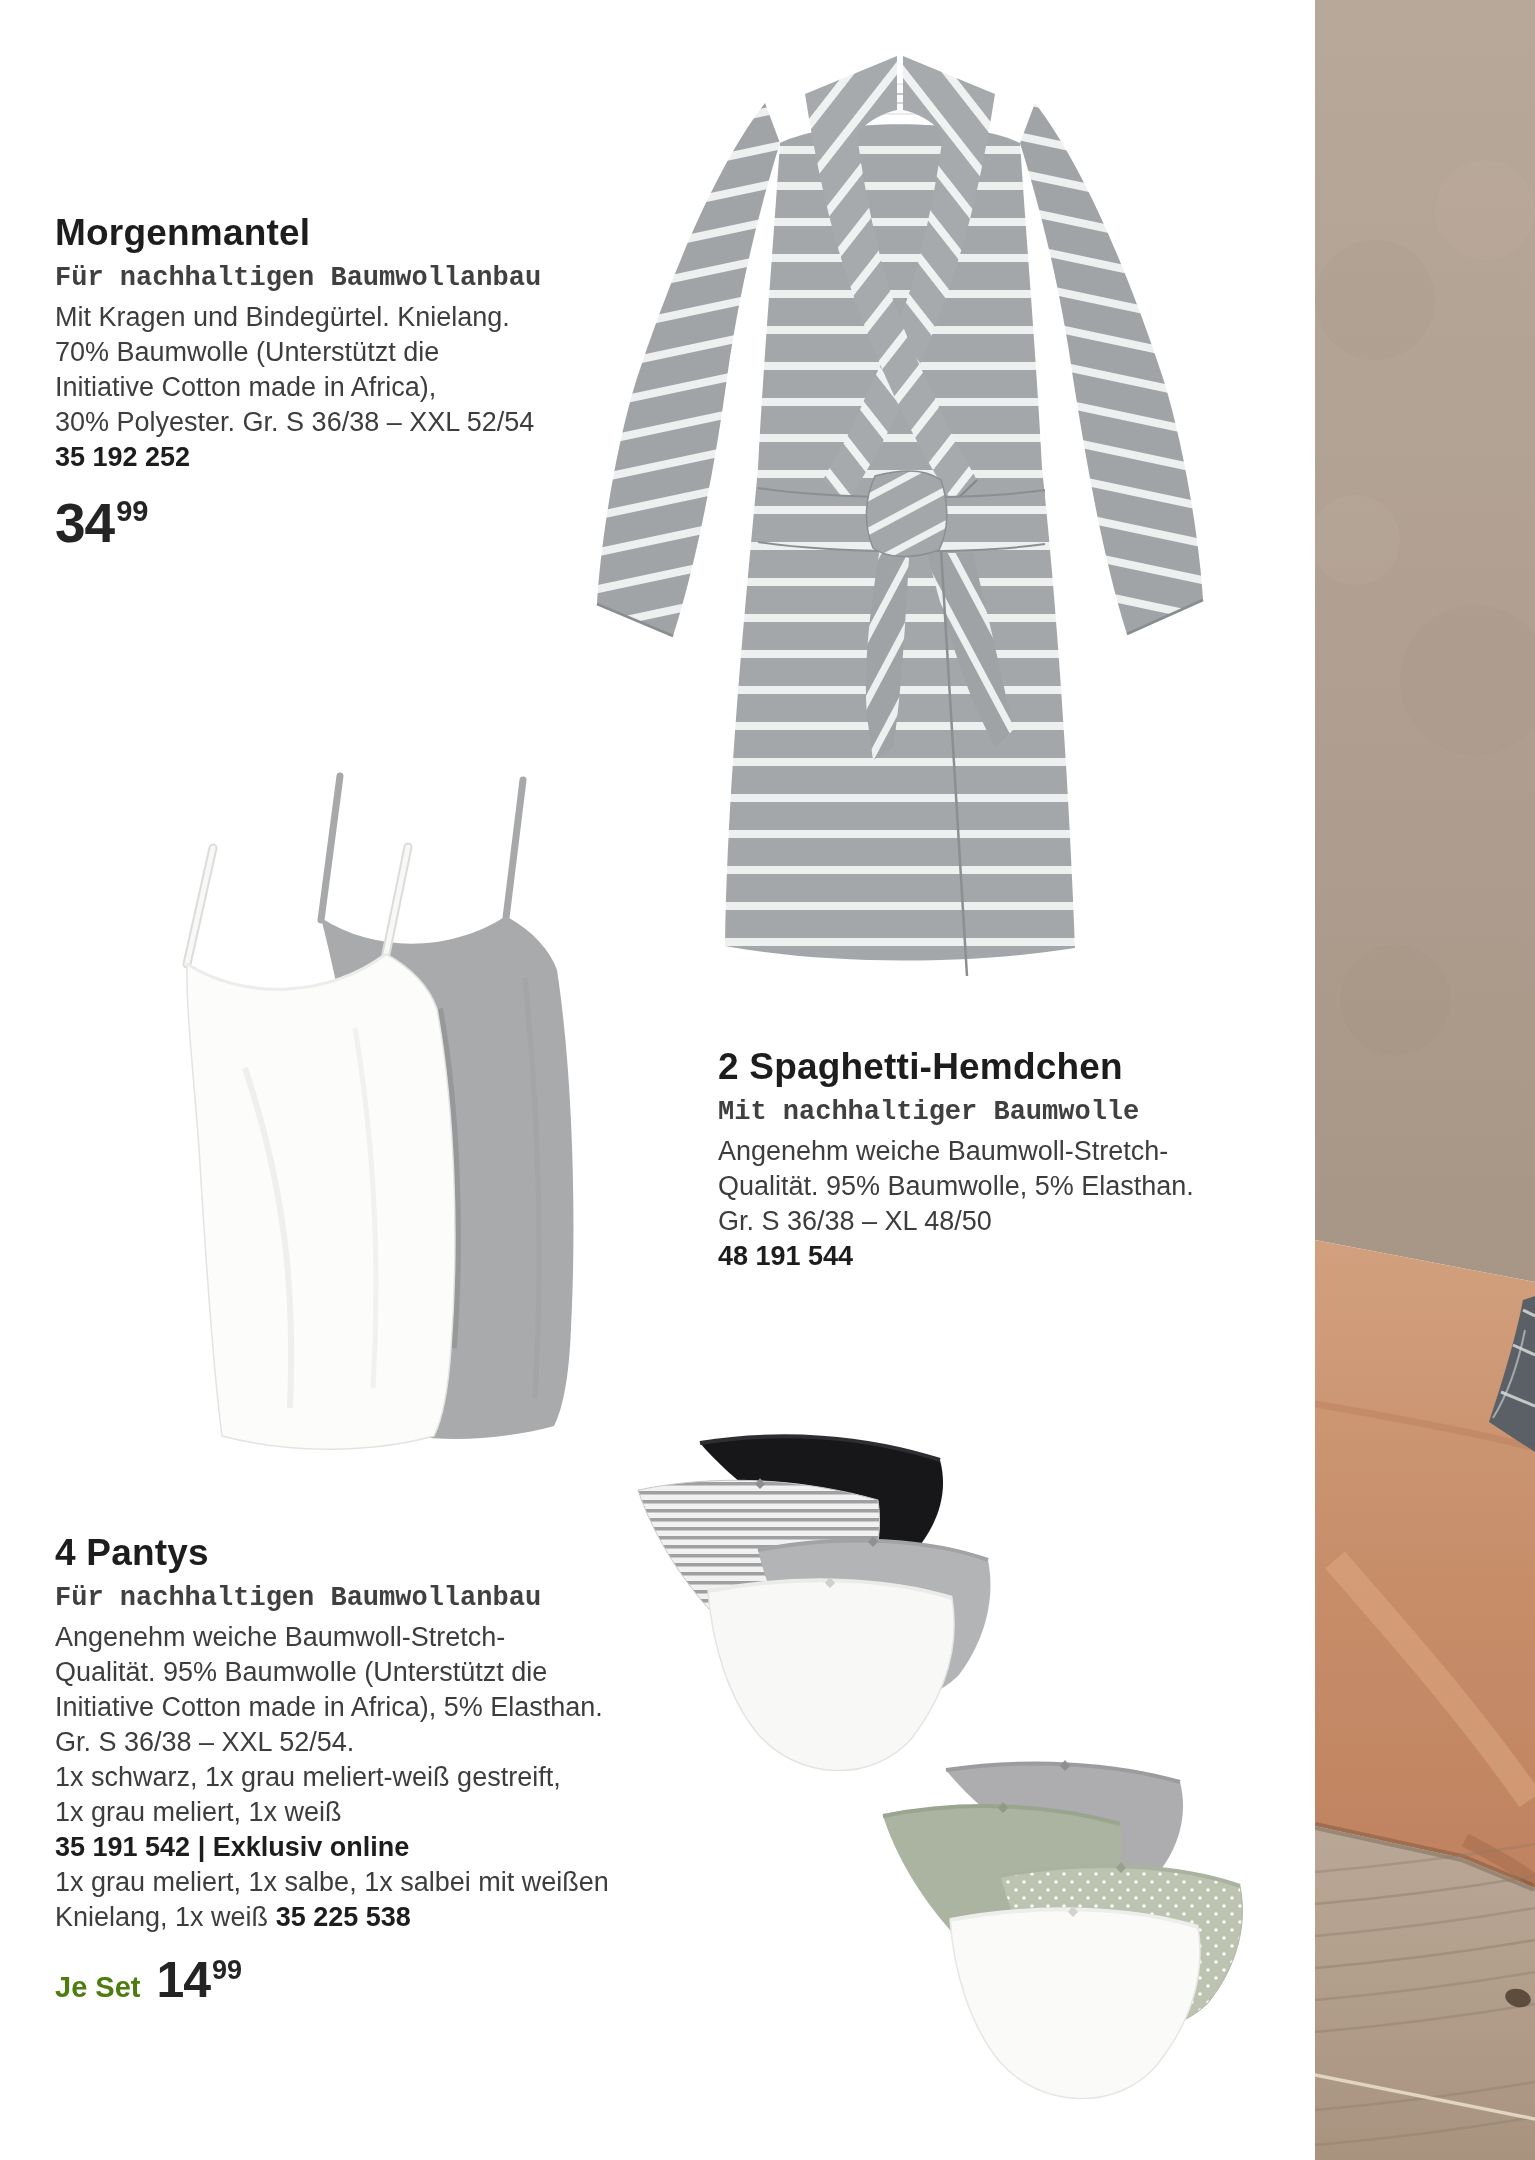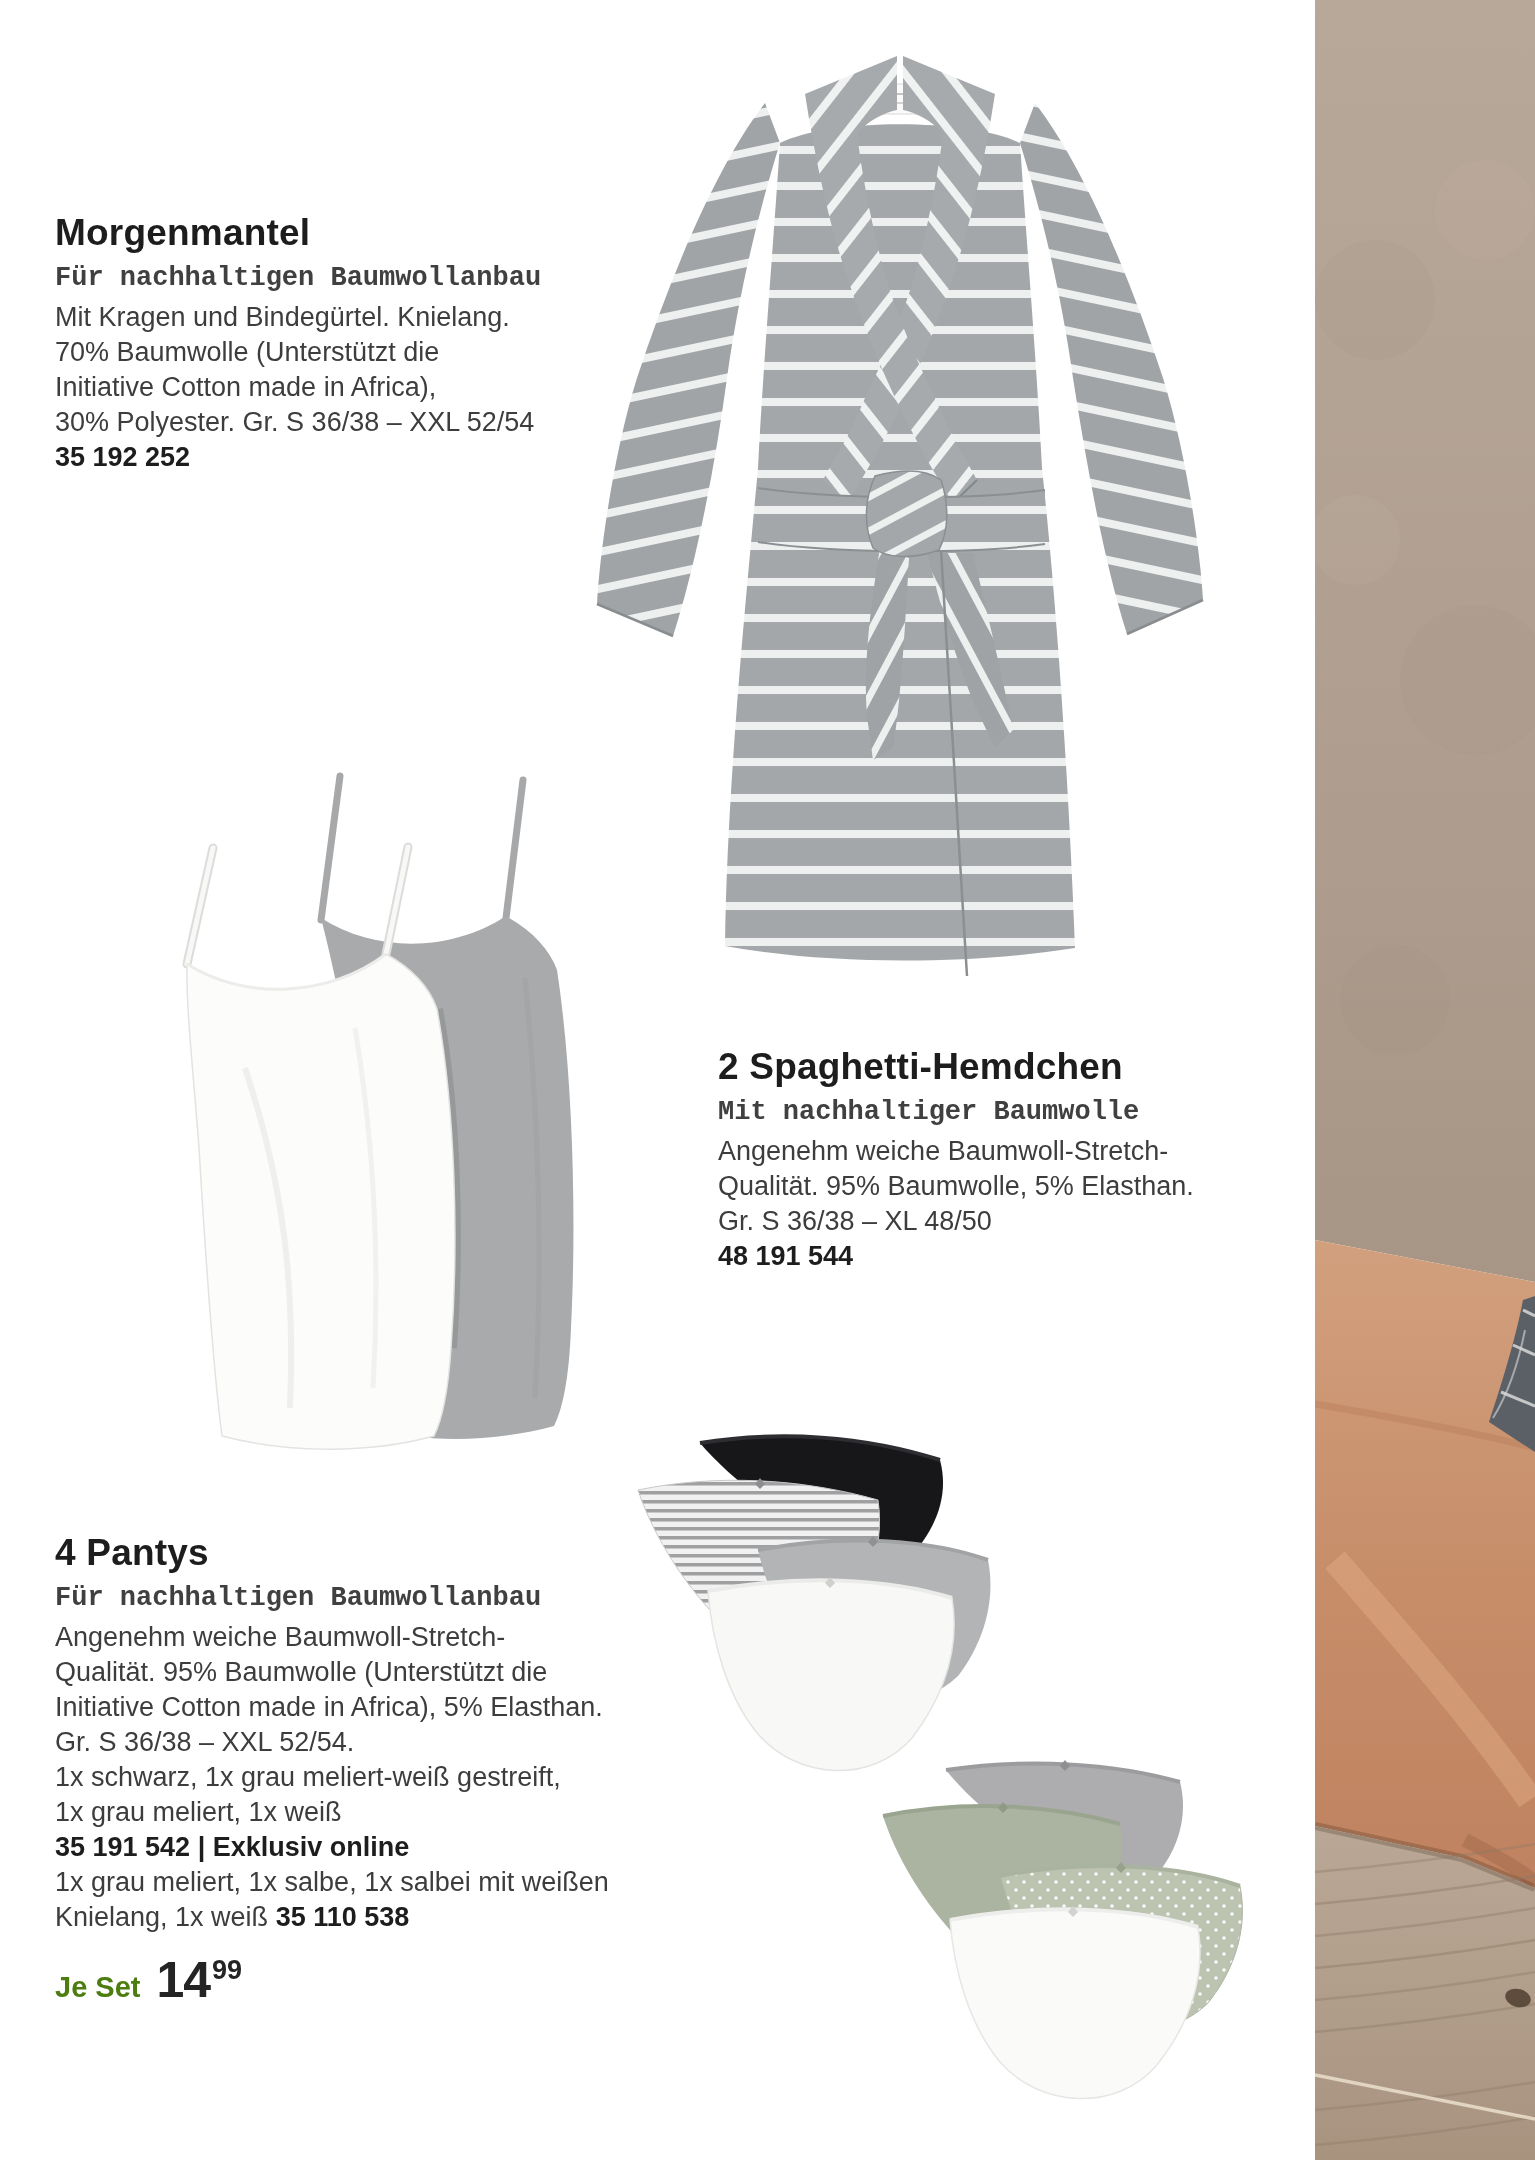--- a/index.html
+++ b/index.html
@@ -24,20 +24,23 @@
 <body>
 
 <div class="text-block" style="left:55px;top:212px;width:580px;">
   <div class="title">Morgenmantel</div>
   <div class="subtitle">Für nachhaltigen Baumwollanbau</div>
   <div class="line">Mit Kragen und Bindegürtel. Knielang.</div>
   <div class="line">70% Baumwolle (Unterstützt die</div>
   <div class="line">Initiative Cotton made in Africa),</div>
   <div class="line">30% Polyester. Gr. S 36/38 – XXL 52/54</div>
   <div class="artno">35 192 252</div>
+  <div class="price-row">
+    <span class="euros">34</span><span class="cents">99</span>
+  </div>
 </div>
 
 <div class="text-block" style="left:718px;top:1046px;width:560px;">
   <div class="title">2 Spaghetti-Hemdchen</div>
   <div class="subtitle">Mit nachhaltiger Baumwolle</div>
   <div class="line">Angenehm weiche Baumwoll-Stretch-</div>
   <div class="line">Qualität. 95% Baumwolle, 5% Elasthan.</div>
   <div class="line">Gr. S 36/38 – XL 48/50</div>
   <div class="artno">48 191 544</div>
 </div>
@@ -46,21 +49,21 @@
   <div class="title">4 Pantys</div>
   <div class="subtitle">Für nachhaltigen Baumwollanbau</div>
   <div class="line">Angenehm weiche Baumwoll-Stretch-</div>
   <div class="line">Qualität. 95% Baumwolle (Unterstützt die</div>
   <div class="line">Initiative Cotton made in Africa), 5% Elasthan.</div>
   <div class="line">Gr. S 36/38 – XXL 52/54.</div>
   <div class="line">1x schwarz, 1x grau meliert-weiß gestreift,</div>
   <div class="line">1x grau meliert, 1x weiß</div>
   <div class="artno">35 191 542 | Exklusiv online</div>
   <div class="line">1x grau meliert, 1x salbe, 1x salbei mit weißen</div>
-  <div class="line"><span>Knielang, 1x weiß </span><span class="bold-inline">35 110 538</span></div>
+  <div class="line"><span>Knielang, 1x weiß </span><span class="bold-inline">35 225 538</span></div>
   <div class="price-row">
     <span class="je-set">Je Set</span><span class="euros" style="font-size:50px;">14</span><span class="cents" style="font-size:27px;transform:translateY(-18px);">99</span>
   </div>
 </div>
 
 <svg class="art-img" style="left:575px;top:48px;" width="650" height="935" viewBox="0 0 650 935" aria-hidden="true">
   <defs>
     <pattern id="pstripe" width="40" height="36" patternUnits="userSpaceOnUse">
       <rect width="40" height="36" fill="#a3a7a9"></rect>
         <rect y="26" width="40" height="8" fill="#eef0f0"></rect>

